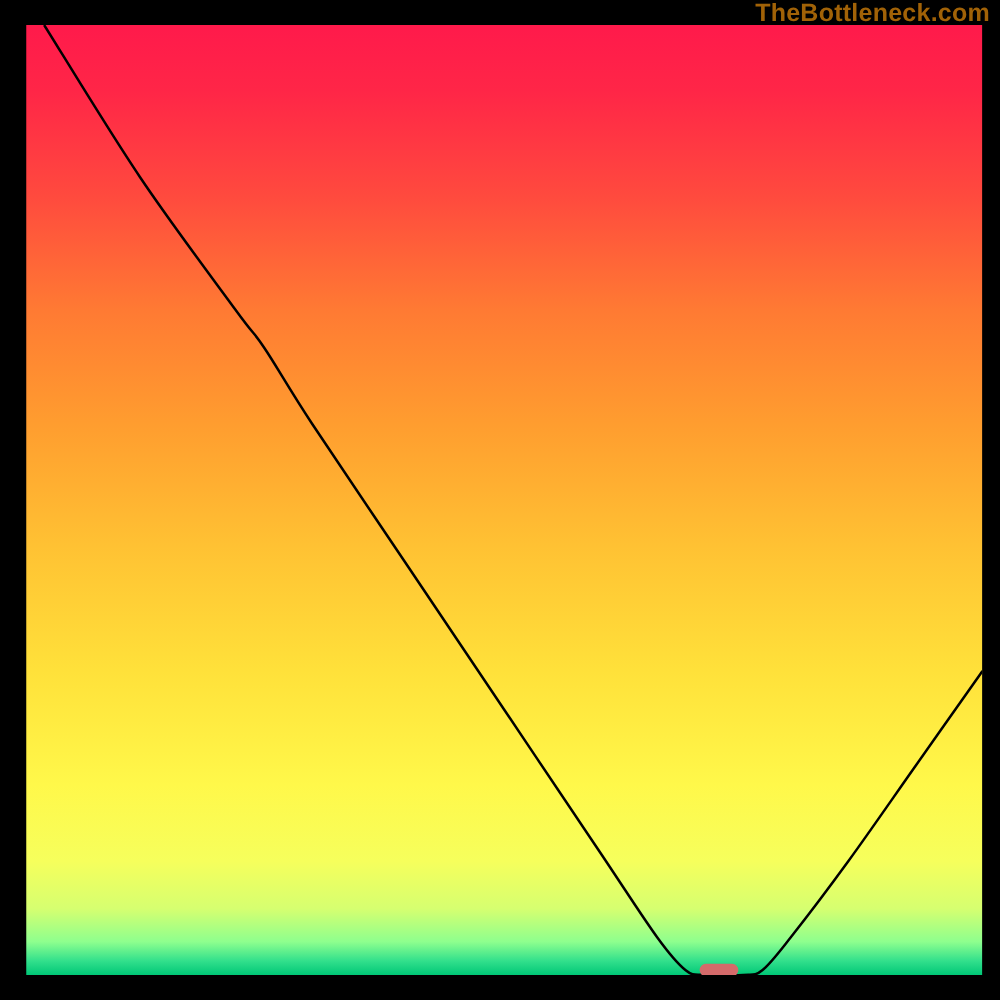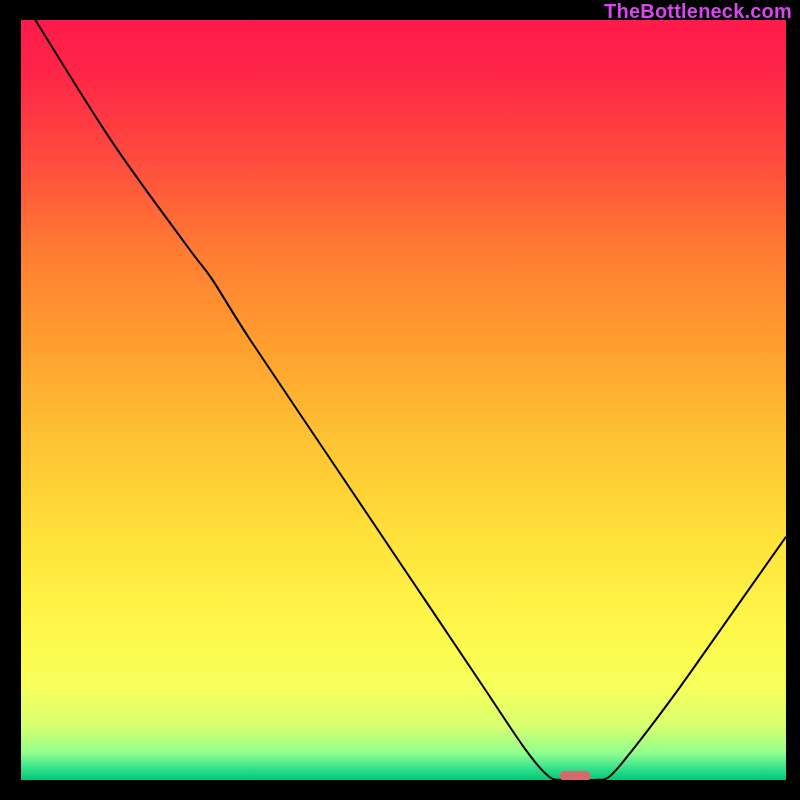--- a/index.html
+++ b/index.html
@@ -42,21 +42,21 @@
     border-radius: 6px;
     transform: translate(-50%, -50%);
   }
   .watermark {
     position: absolute;
     top: 0;
     right: 8px;
     font-family: Arial, Helvetica, sans-serif;
     font-size: 20px;
     font-weight: 600;
-    color: #d946ef;
+    color: #a16207;
     letter-spacing: 0.2px;
     user-select: none;
   }
   .axis-v {
     position: absolute;
     left: 18px;
     top: 20px;
     width: 3px;
     height: 762px;
     background: #000;

